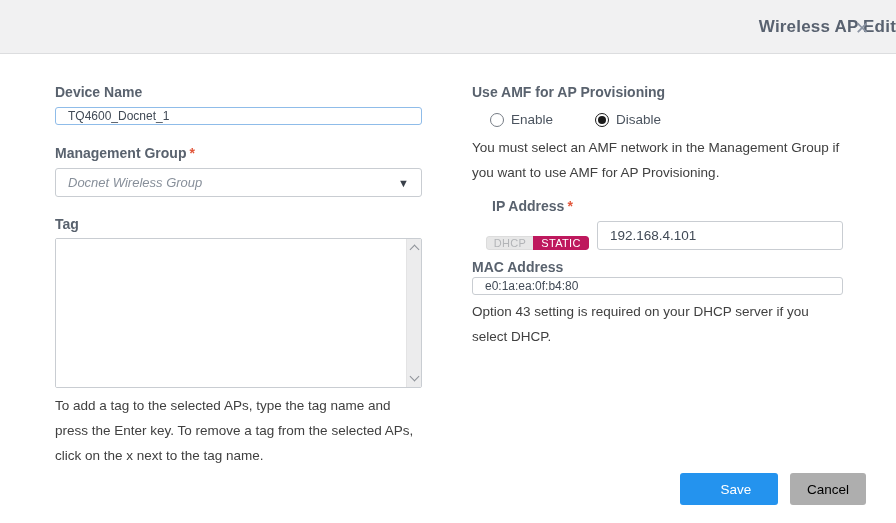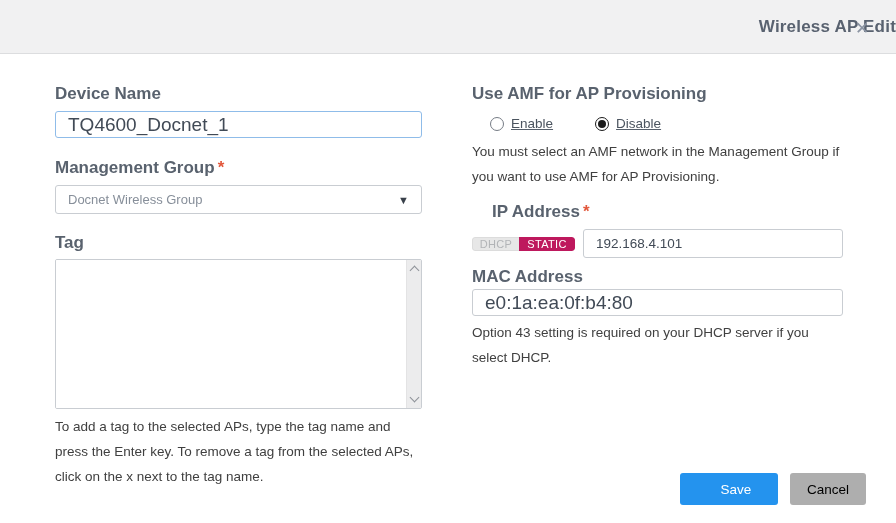--- a/index.html
+++ b/index.html
@@ -30,45 +30,45 @@
     display: flex; align-items: center; justify-content: center;
     font-size: 17px; color: #8b94a3; cursor: pointer;
     background: none; border: none;
   }
 
   
   .col-left  { position: absolute; left: 55px;  top: 54px; width: 367px; }
   .col-right { position: absolute; left: 472px; top: 54px; width: 371px; }
 
   .field-label {
-    font-size: 17px; font-weight: bold; color: #59626e;
+    font-size: 14px; font-weight: bold; color: #59626e;
   }
   .required { color: #e2573b; font-weight: bold; margin-left: 3px; }
 
   .text-input {
-    width: 100%; height: 27px;
+    width: 100%; height: 18px;
     border: 1px solid #c9cdd2; border-radius: 3px;
     background: #fff;
     padding: 0 12px;
     font-family: "Liberation Sans", sans-serif;
-    font-size: 19px; color: #414a56;
+    font-size: 12px; color: #414a56;
     outline: none;
   }
   .text-input.focused { border-color: #8fbce9; }
 
   
   .select-box {
     margin-top: 7px; height: 29px; width: 100%;
     border: 1px solid #c9cdd2; border-radius: 3px;
     background: #fff;
     display: flex; align-items: center;
     padding: 0 12px;
     cursor: pointer;
   }
-  .select-value { flex: 1; font-size: 13px; color: #878f9a; }
+  .select-value { flex: 1; font-size: 13px; color: #878f9a; font-style: italic; }
   .select-caret { font-size: 11px; color: #39404a; }
 
   
   .tag-box {
     margin-top: 6px; height: 150px; width: 100%;
     border: 1px solid #c9cdd2; border-radius: 2px;
     background: #fff;
     display: flex; overflow: hidden;
   }
   .tag-textarea {
@@ -89,35 +89,35 @@
 
   .help-text {
     font-size: 13.5px; color: #404040; line-height: 25px;
   }
 
   
   .radio-row {
     margin-top: 12px; padding-left: 18px;
     display: flex; align-items: center; gap: 42px;
   }
-  .radio-option { display: flex; align-items: center; gap: 7px; cursor: pointer; text-decoration: underline; }
+  .radio-option { display: flex; align-items: center; gap: 7px; cursor: pointer; }
   .radio-circle {
     width: 14px; height: 14px; border-radius: 50%;
     border: 1px solid #767c85; background: #fff;
     display: flex; align-items: center; justify-content: center;
   }
   .radio-circle.checked { border: 1px solid #1b1b1b; }
   .radio-circle.checked::after {
     content: ""; width: 8px; height: 8px; border-radius: 50%;
     background: #1b1b1b;
   }
   .radio-label { font-size: 13.5px; color: #4b545f; }
 
   
-  .ip-row { margin-top: 7px; display: flex; align-items: center; height: 29px; }
+  .ip-row { margin-top: 7px; display: flex; align-items: flex-end; height: 29px; margin-left: 14px; }
   .mode-group { display: flex; border-radius: 3px; overflow: hidden; }
   .mode-btn {
     border: none; cursor: pointer;
     font-family: "Liberation Sans", sans-serif;
     font-size: 11px; letter-spacing: 0.3px;
     display: flex; align-items: center; justify-content: center;
   }
   .mode-btn.dhcp {
     width: 47px; background: #e7e7e7; color: #b2b4b7;
     border: 1px solid #dcdcdc; border-right: none;

